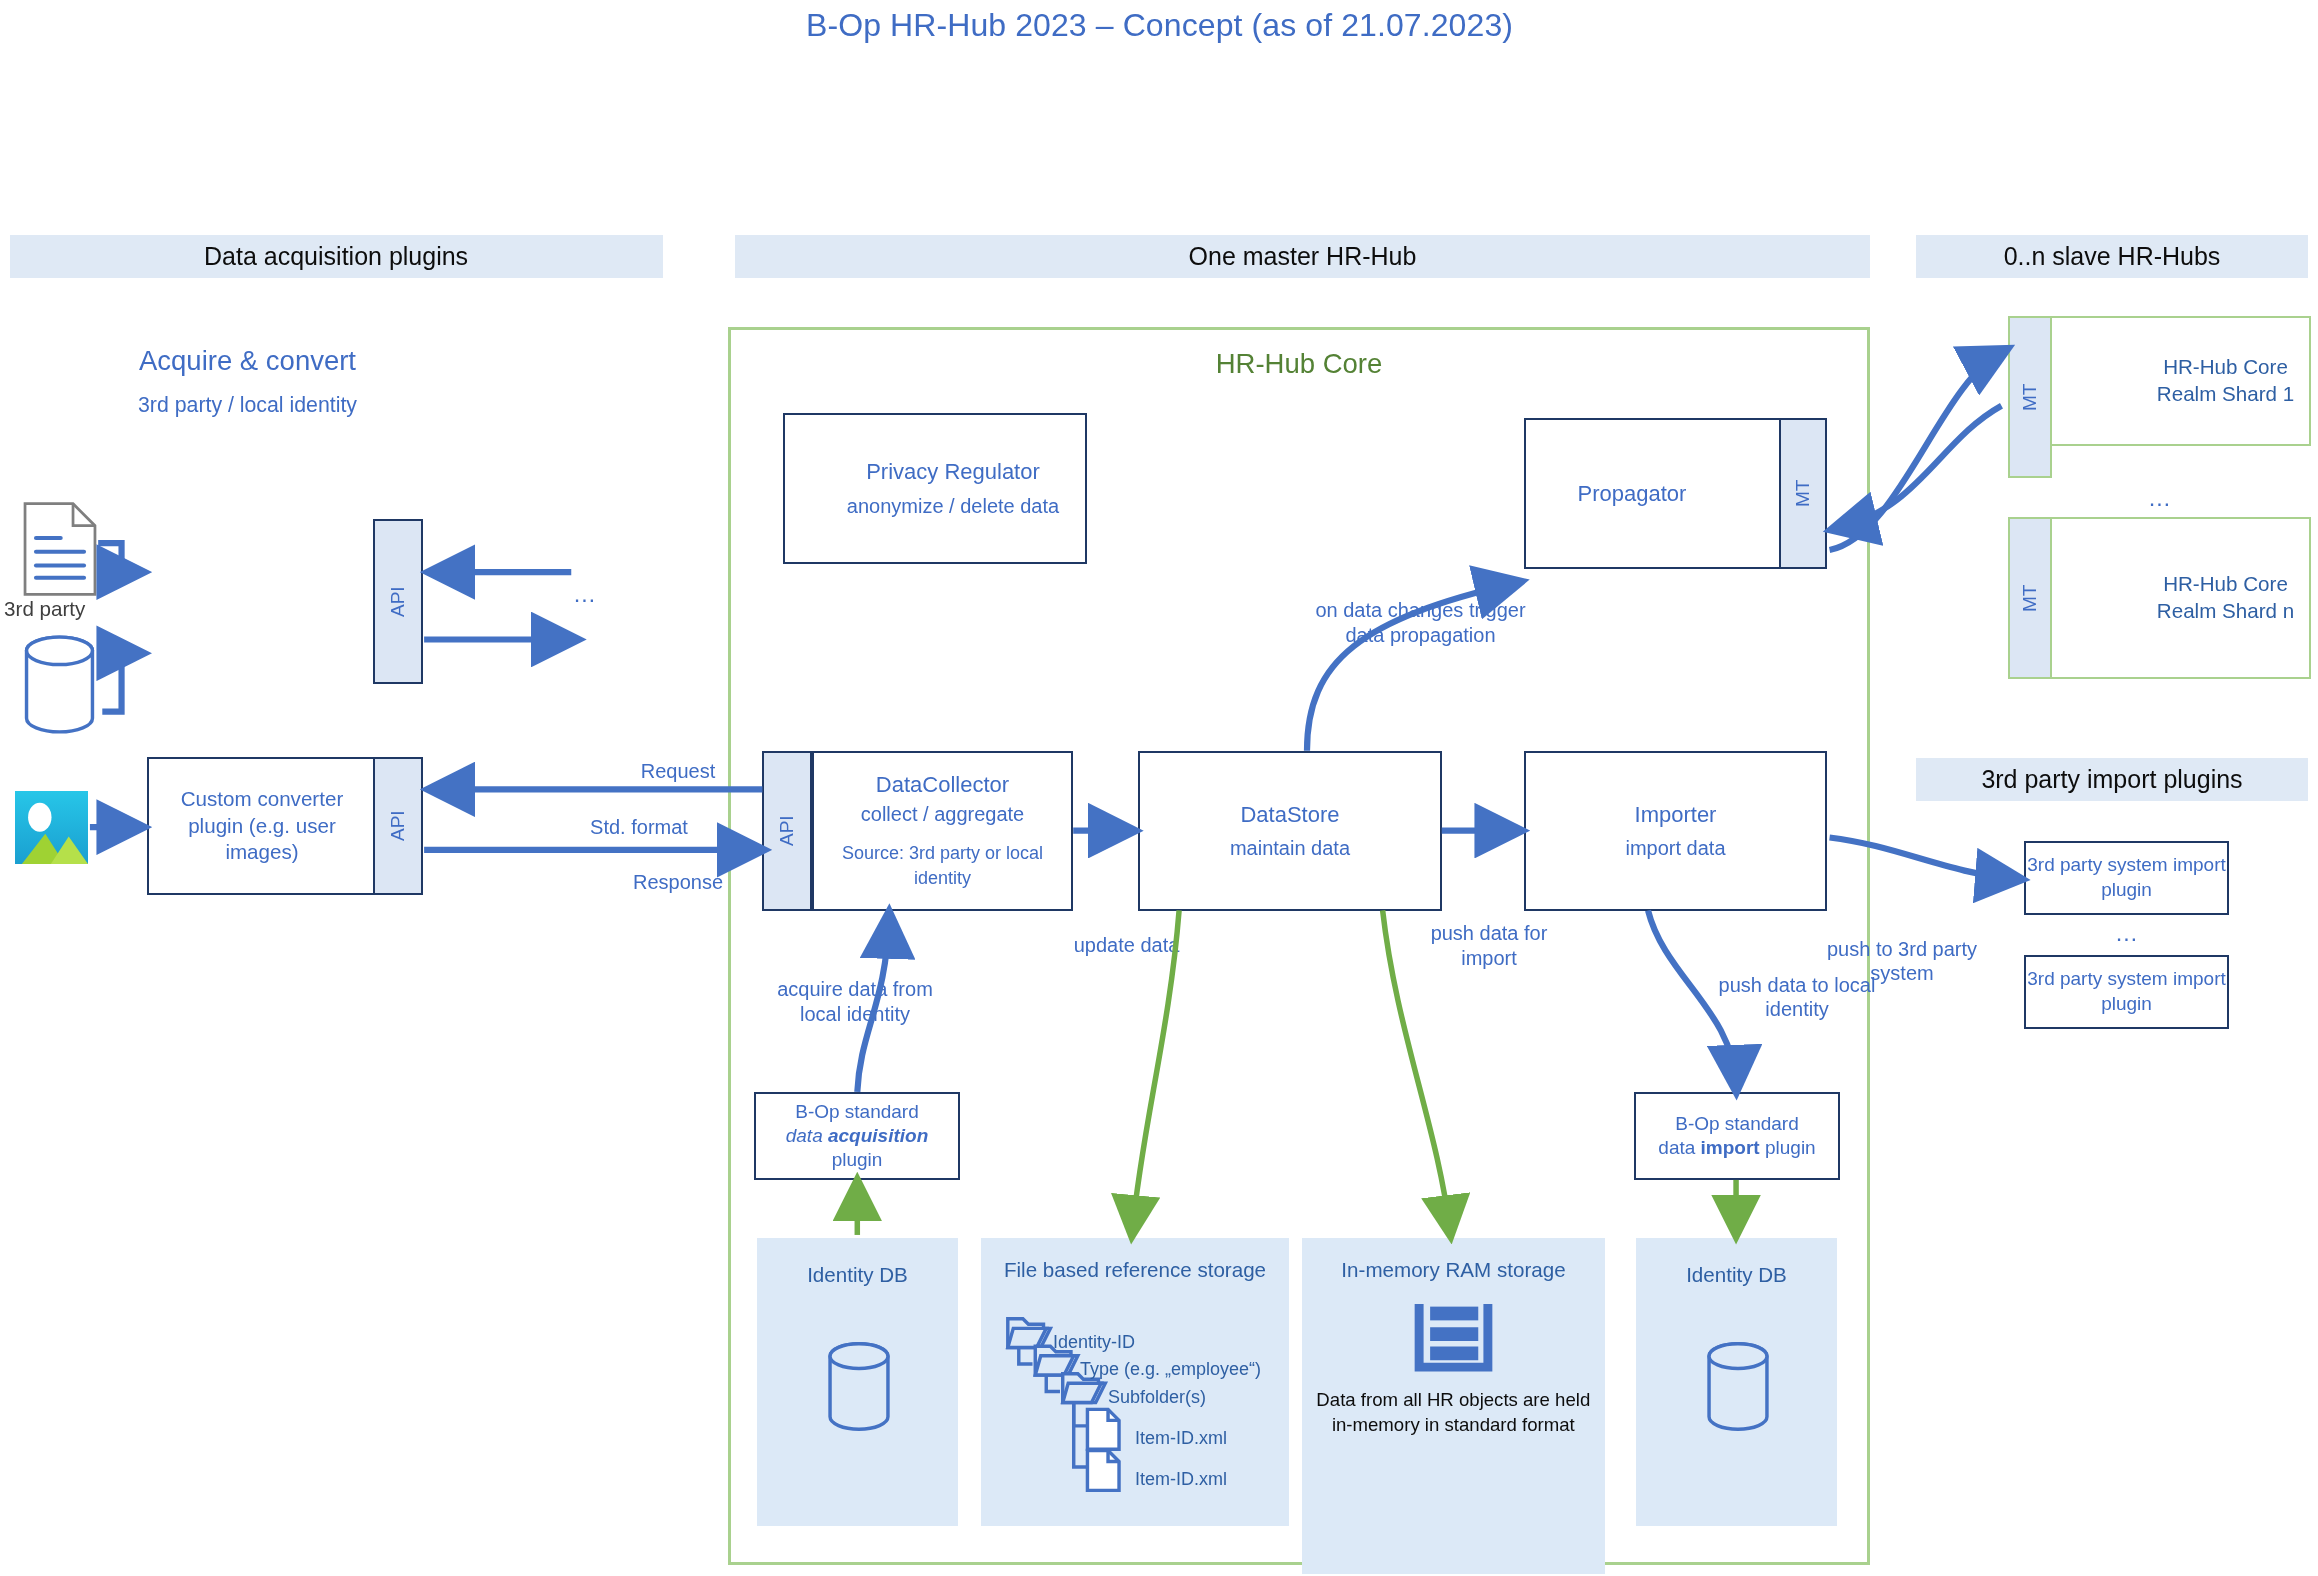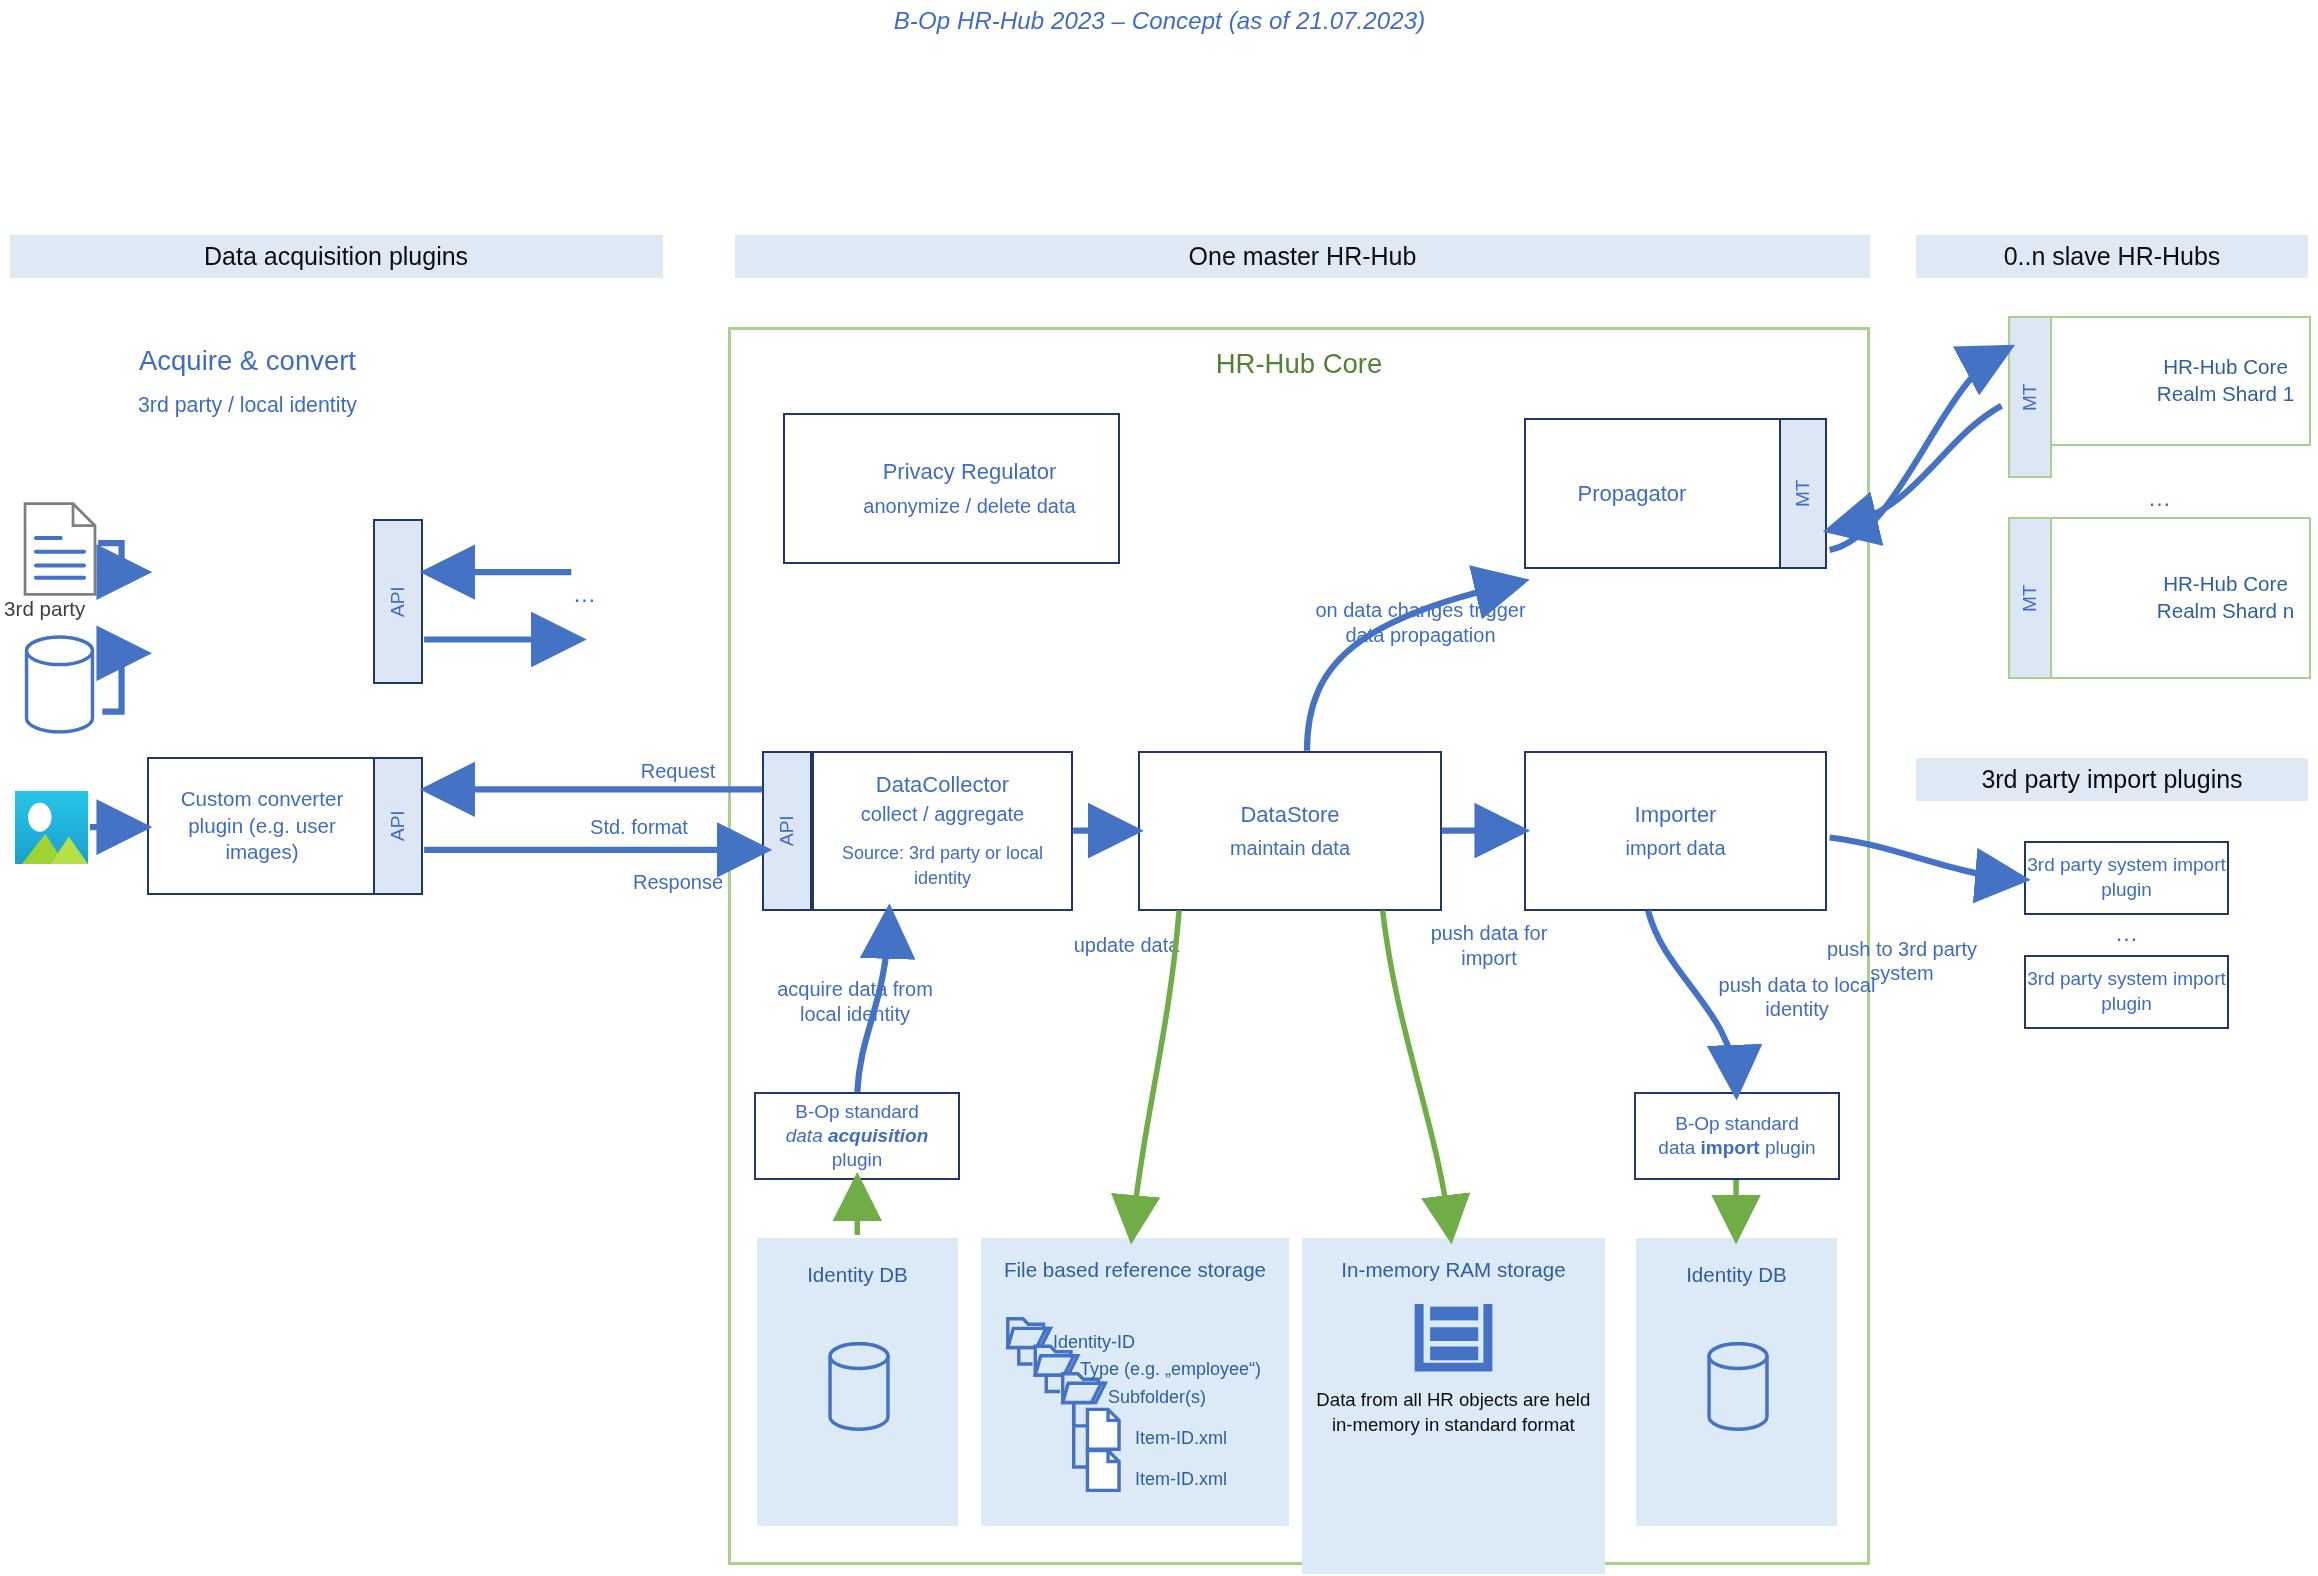--- a/index.html
+++ b/index.html
@@ -4,21 +4,21 @@
 <style>
   html,body{margin:0;padding:0;background:#ffffff;}
   body{font-family:"Liberation Sans",sans-serif;}
   #root{position:relative;width:2319px;height:1576px;background:#fff;overflow:hidden;}
   .abs{position:absolute;box-sizing:border-box;}
   .ctr{display:flex;align-items:center;justify-content:center;text-align:center;}
   .col{flex-direction:column;}
 
   
   #title{left:0;top:6.9px;width:2319px;text-align:center;color:#3f6cc4;
-         font-size:24px;letter-spacing:0.1px;font-style:italic;}
+         font-size:32px;letter-spacing:0.1px;}
 
   
   .band{background:#dfe9f5;color:#0d0d0d;font-size:25px;}
 
   
   .nbox{background:#ffffff;border:2.8px solid #1f3864;color:#3f6cc4;}
   .nbox-thin{background:#ffffff;border:2.1px solid #1f3864;color:#3f6cc4;}
   .apistrip{background:#dce6f4;border:2.1px solid #1f3864;color:#3f6cc4;
             writing-mode:vertical-rl;transform:rotate(180deg);font-size:19px;}
   .greenbox{background:#ffffff;border:2.1px solid #a9d18e;}
@@ -89,21 +89,21 @@
   </div>
   <div class="abs apistrip ctr" style="left:373px;top:757px;width:50px;height:138px;">API</div>
 
   <div class="abs ctr lbl" style="left:592px;top:757px;width:172px;height:27.5px;font-size:20px;">Request</div>
   <div class="abs ctr lbl" style="left:536px;top:813px;width:206px;height:27.5px;font-size:20px;">Std. format</div>
   <div class="abs ctr lbl" style="left:592px;top:868px;width:172px;height:27.5px;font-size:20px;">Response</div>
 
   <div class="abs greenbox" style="left:728px;top:327px;width:1142px;height:1238px;border-width:3.4px;"></div>
   <div class="abs ctr" style="left:728px;top:344px;width:1142px;height:39px;color:#548235;font-size:27.5px;">HR-Hub Core</div>
 
-  <div class="abs nbox ctr col" style="left:783px;top:413px;width:337px;height:151px;padding-left:36px;">
+  <div class="abs nbox ctr col" style="left:783px;top:413px;width:304px;height:151px;padding-left:36px;">
     <div style="font-size:22px;">Privacy Regulator</div>
     <div style="font-size:20px;margin-top:9.6px;">anonymize / delete data</div>
   </div>
 
   <div class="abs nbox" style="left:1524px;top:418px;width:303px;height:151px;">
     <div class="ctr" style="width:212px;height:100%;font-size:22px;">Propagator</div>
   </div>
   <div class="abs apistrip ctr" style="left:1779px;top:418px;width:48px;height:151px;">MT</div>
 
   <div class="abs ctr lbl" style="left:1307px;top:581px;width:227px;height:83px;flex-direction:column;font-size:20px;">on data changes trigger data propagation</div>

